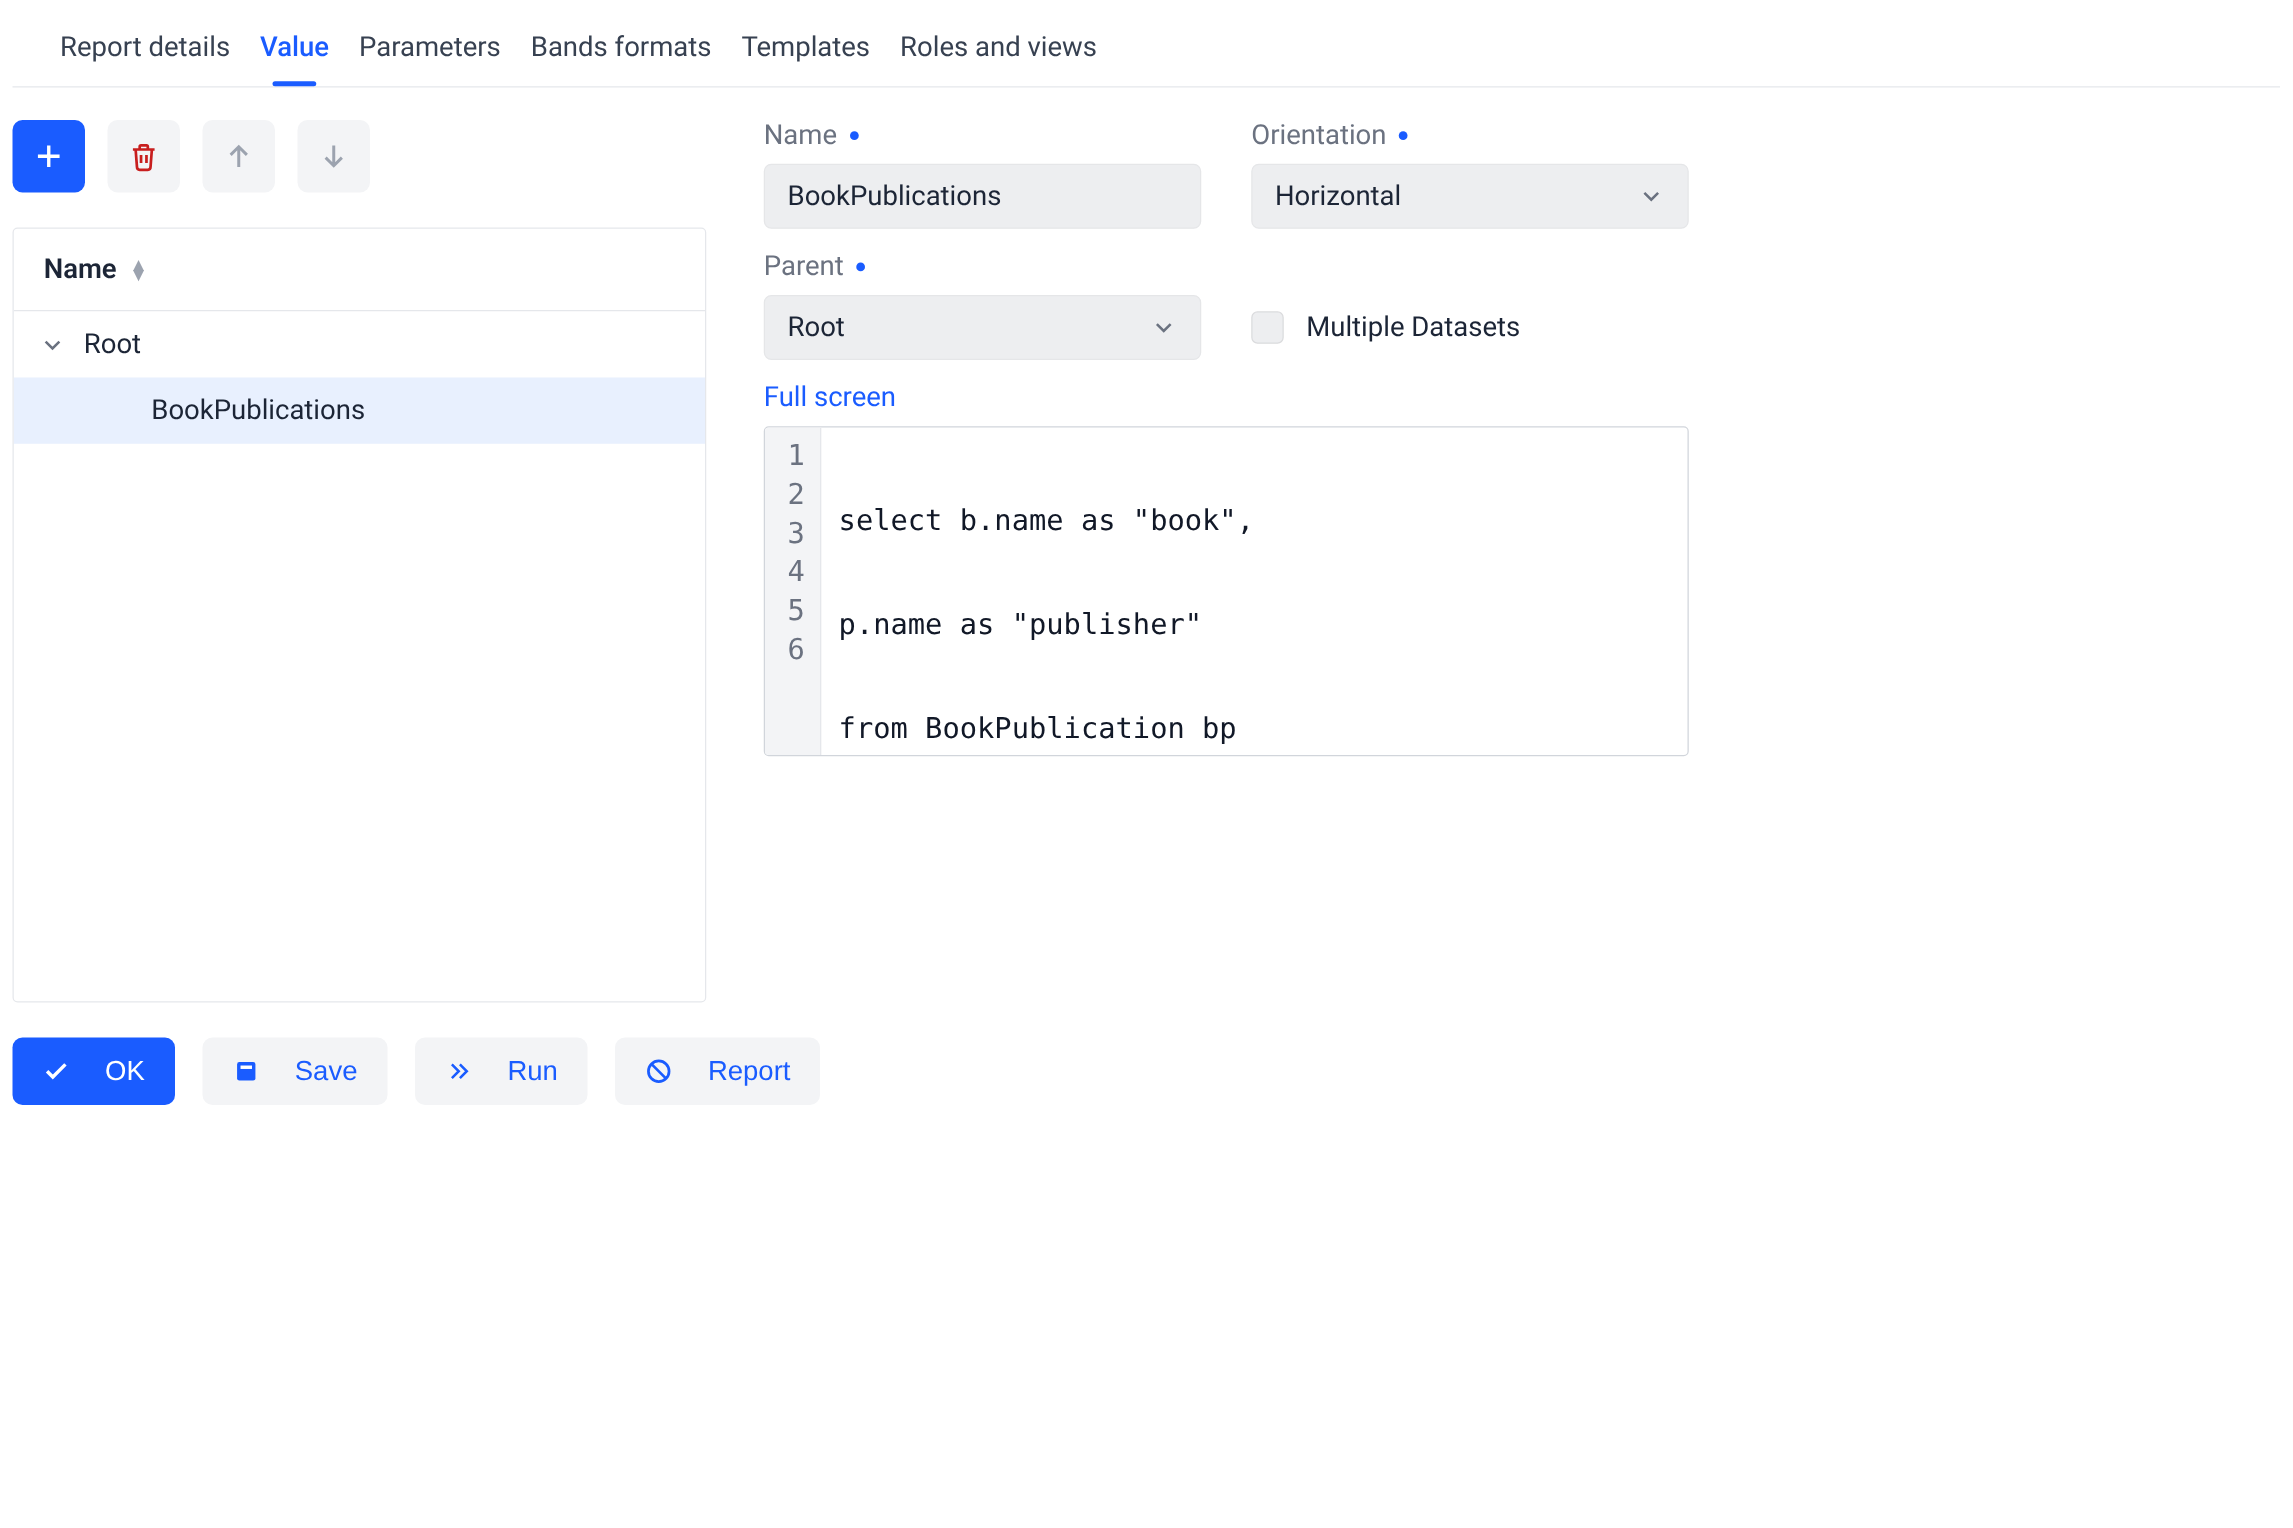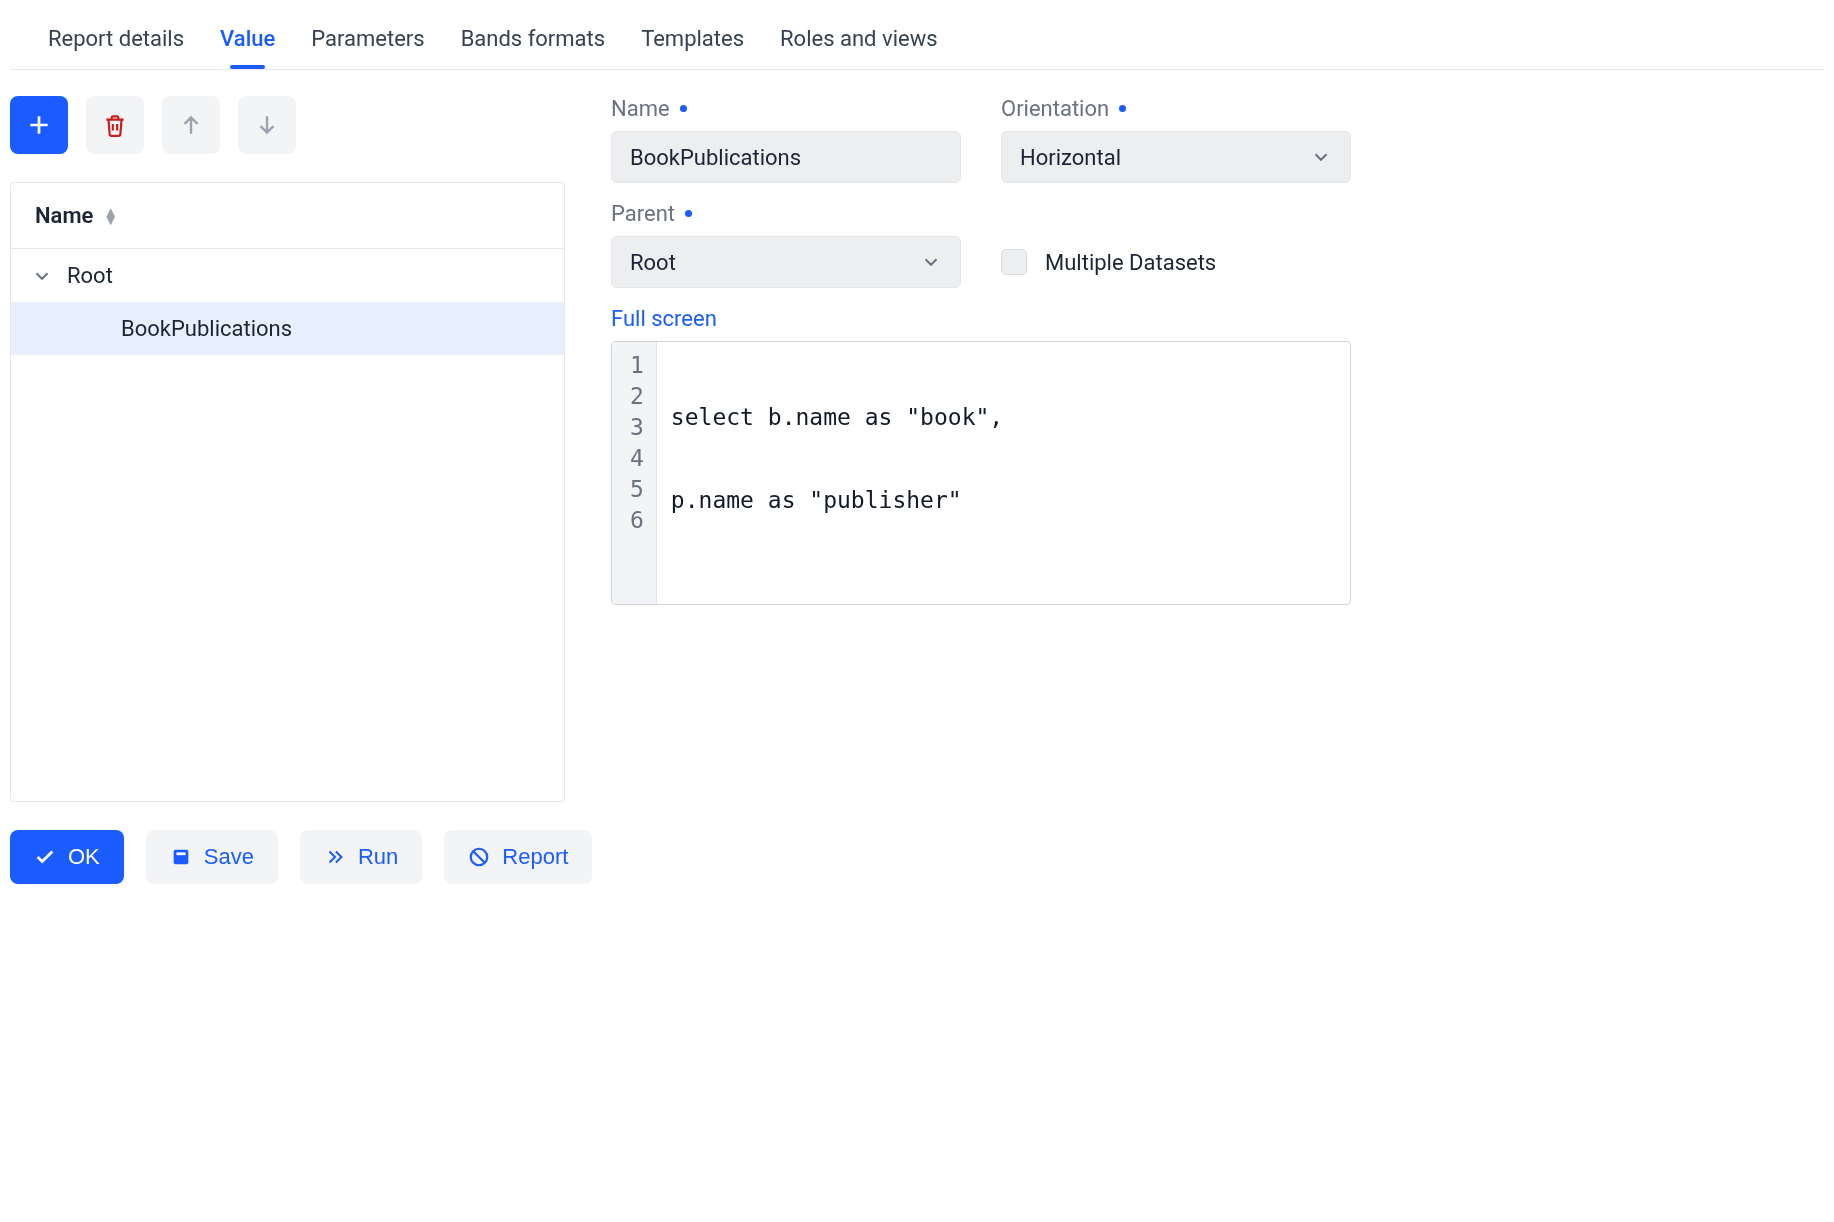--- a/index.html
+++ b/index.html
@@ -7,21 +7,21 @@
     font-family: -apple-system, BlinkMacSystemFont, "Segoe UI", Roboto, Helvetica, Arial, sans-serif;
     font-size: 22px;
     color: #1c2536;
     background: #fff;
     width: 1834px;
     padding: 10px;
   }
   
   .tabs {
     display: flex;
-    gap: 32px;
+    gap: 20px;
     padding: 4px 36px 0 36px;
     border-bottom: 1px solid #e5e7eb;
     text-align: right;
   }
   .tab {
     padding: 12px 2px 18px 2px;
     color: #374151;
     cursor: pointer;
     position: relative;
   }
@@ -190,21 +190,21 @@
     display: flex;
     gap: 22px;
     padding: 28px 0 4px 0;
   }
   .btn {
     height: 54px;
     padding: 0 24px;
     border-radius: 8px;
     display: inline-flex;
     align-items: center;
-    gap: 12px;
+    gap: 28px;
     font-size: 22px;
     font-weight: 500;
     cursor: pointer;
     border: none;
     background: #f3f4f6;
     color: #1a5cff;
   }
   .btn.primary { background: #1a5cff; color: #fff; }
   .btn svg { width: 22px; height: 22px; }
 </style>
@@ -320,20 +320,21 @@
         <div>1</div>
           <div>2</div>
           <div>3</div>
           <div>4</div>
           <div>5</div>
           <div>6</div>
       </div>
       <div class="code">
         <div class="code-line">select b.name as "book",</div>
         <div class="code-line">p.name as "publisher"</div>
+        <div class="code-line">from BookPublication bp</div>
         
         
         
       </div>
     </div>
   </div>
 </div>
 
 <div class="footer">
   <button class="btn primary">

